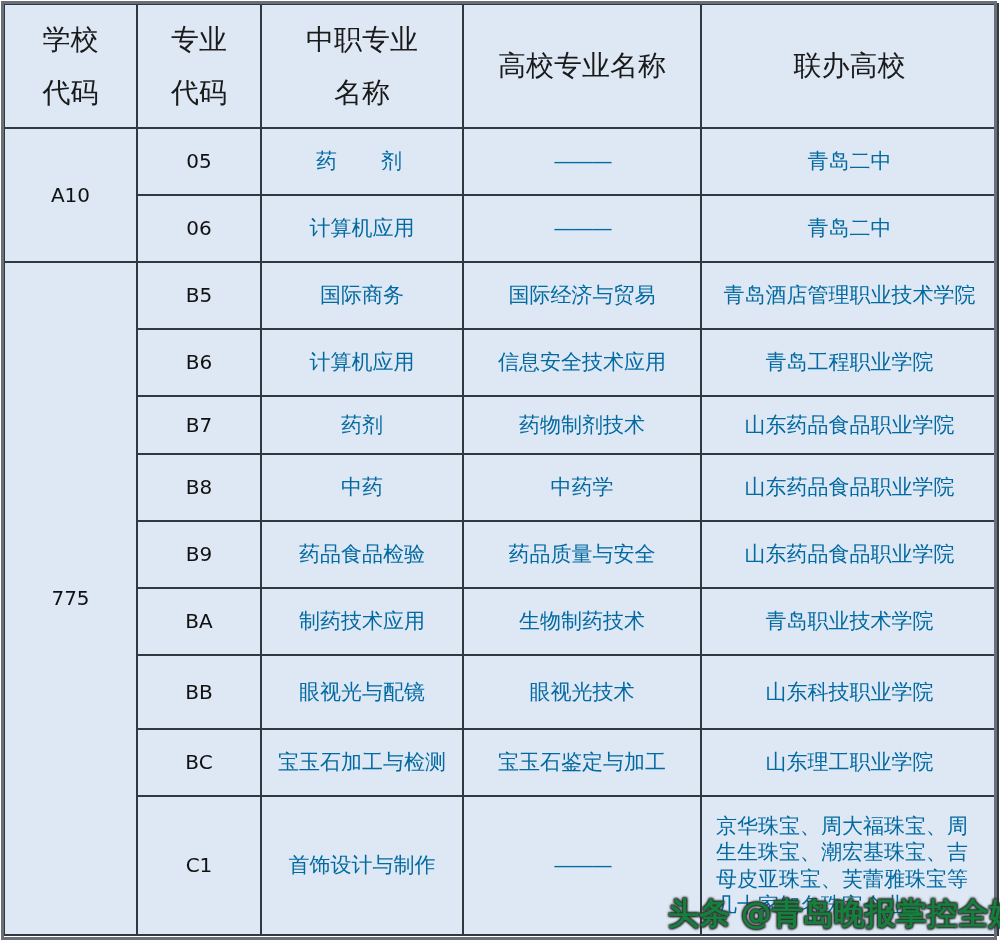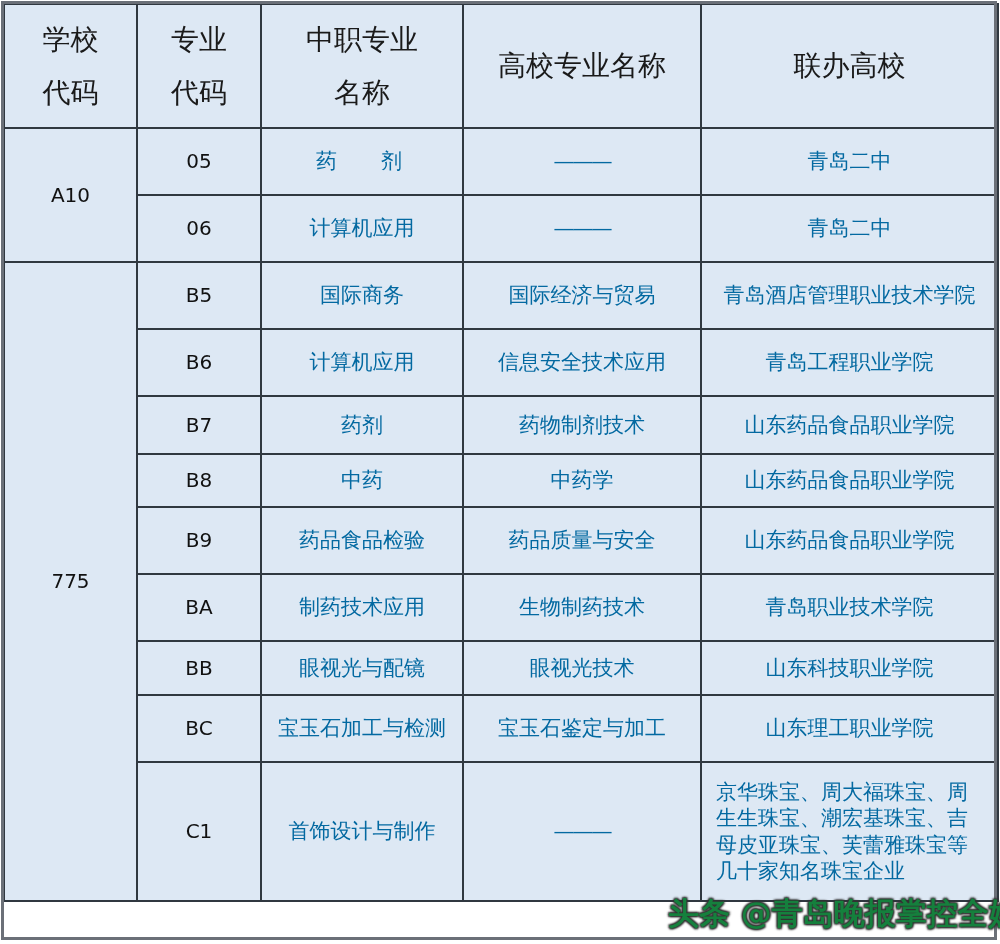--- a/index.html
+++ b/index.html
@@ -77,39 +77,39 @@
     <td>计算机应用</td>
     <td>信息安全技术应用</td>
     <td>青岛工程职业学院</td>
   </tr>
   <tr style="height:58px">
     <td class="code">B7</td>
     <td>药剂</td>
     <td>药物制剂技术</td>
     <td>山东药品食品职业学院</td>
   </tr>
-  <tr style="height:53px">
+  <tr style="height:67px">
     <td class="code">B8</td>
     <td>中药</td>
     <td>中药学</td>
     <td>山东药品食品职业学院</td>
   </tr>
   <tr style="height:67px">
     <td class="code">B9</td>
     <td>药品食品检验</td>
     <td>药品质量与安全</td>
     <td>山东药品食品职业学院</td>
   </tr>
   <tr style="height:67px">
     <td class="code">BA</td>
     <td>制药技术应用</td>
     <td>生物制药技术</td>
     <td>青岛职业技术学院</td>
   </tr>
-  <tr style="height:54px">
+  <tr style="height:74px">
     <td class="code">BB</td>
     <td>眼视光与配镜</td>
     <td>眼视光技术</td>
     <td>山东科技职业学院</td>
   </tr>
   <tr style="height:67px">
     <td class="code">BC</td>
     <td>宝玉石加工与检测</td>
     <td>宝玉石鉴定与加工</td>
     <td>山东理工职业学院</td>

